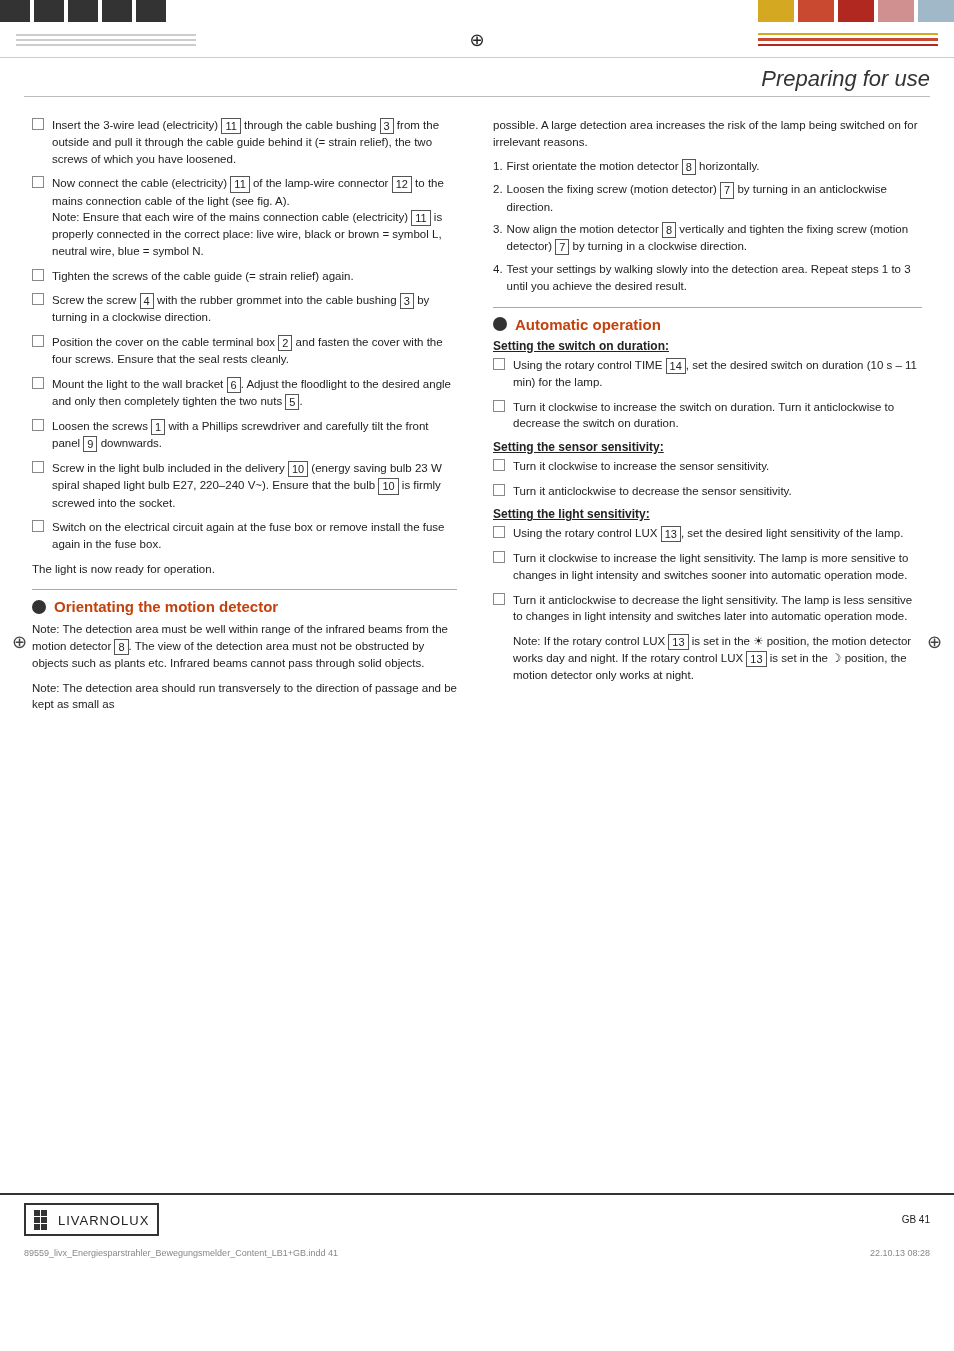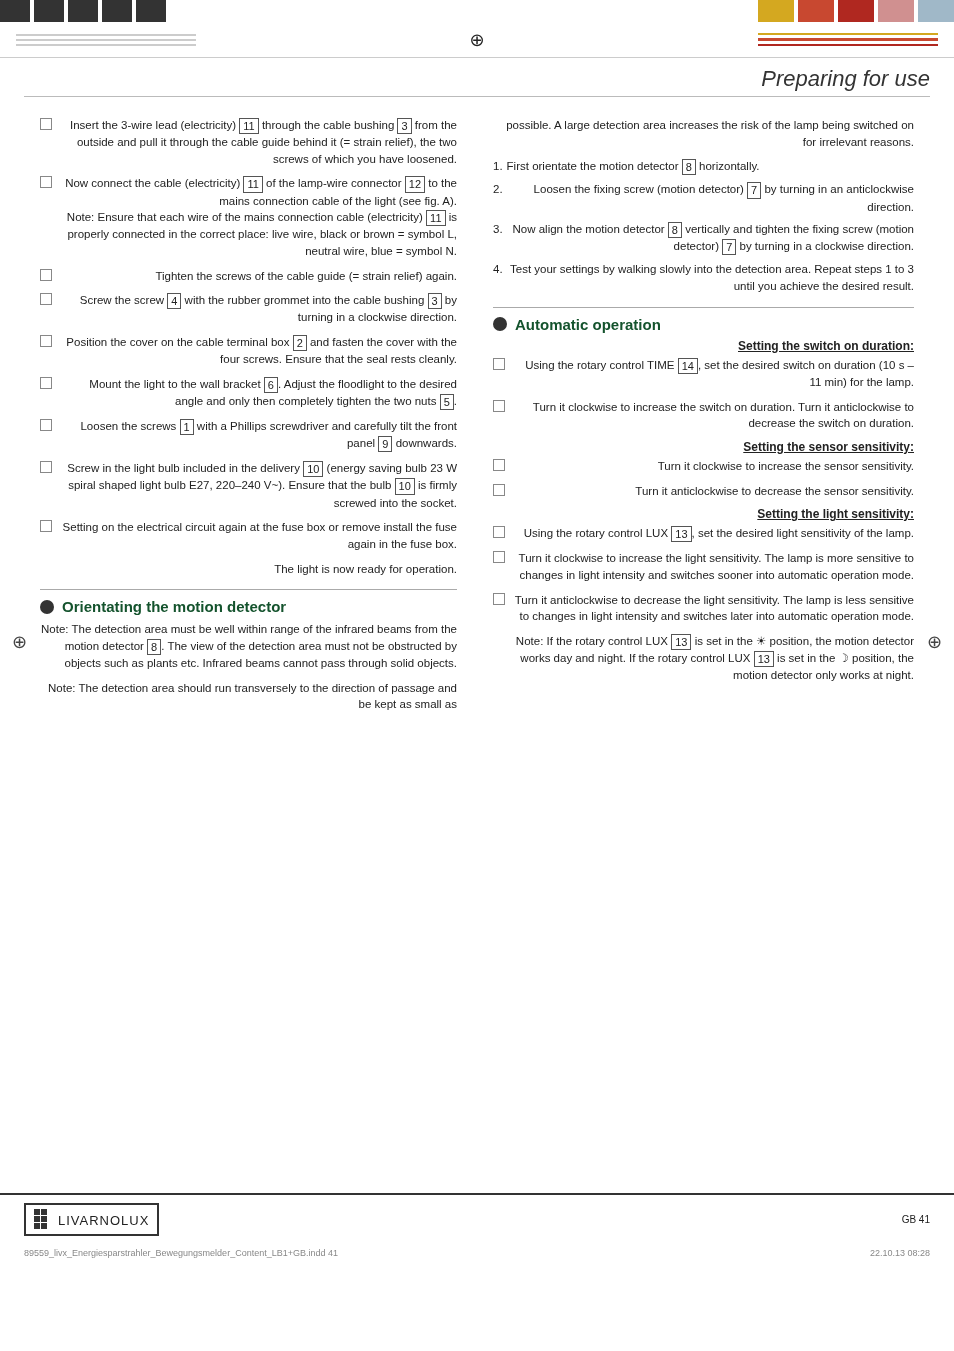--- a/index.html
+++ b/index.html
@@ -66,22 +66,21 @@
       padding: 8px 24px 4px 24px;
       font-size: 22px;
       font-weight: normal;
       color: #333;
       font-style: italic;
     }
 
     
     .main-content {
       display: flex;
-      padding: 8px 16px;
-      text-align: right;
+      padding: 8px 8px;
     }
 
     .left-column {
       width: 50%;
       padding: 4px 20px 4px 24px;
     }
 
     .right-column {
       width: 50%;
       padding: 4px 24px 4px 16px;
@@ -144,21 +143,21 @@
       width: 14px;
       height: 14px;
       background: #333;
       border-radius: 50%;
       margin-right: 8px;
       flex-shrink: 0;
     }
     .section-title {
       font-size: 15px;
       font-weight: bold;
-      color: #14532d;
+      color: #c2410c;
     }
 
     
     .numbered-list {
       list-style: none;
       padding: 0;
     }
     .numbered-list li {
       display: flex;
       align-items: flex-start;
@@ -191,21 +190,21 @@
     .footer {
       margin-top: auto;
       border-top: 2px solid #333;
       padding: 8px 24px;
       display: flex;
       align-items: center;
       justify-content: space-between;
     }
     .footer-logo {
       display: flex;
-      align-items: flex-start;
+      align-items: flex-end;
       border: 2px solid #333;
       padding: 4px 8px;
     }
     .footer-logo-grid {
       display: grid;
       grid-template-columns: repeat(3, 6px);
       grid-template-rows: repeat(3, 6px);
       gap: 1px;
       margin-right: 4px;
     }
@@ -378,21 +377,21 @@
         </li>
         <li>
           <span class="bullet-checkbox"></span>
           <span class="bullet-text">
             Screw in the light bulb included in the delivery <span class="num-box">10</span> (energy saving bulb 23 W spiral shaped light bulb E27, 220–240 V~). Ensure that the bulb <span class="num-box">10</span> is firmly screwed into the socket.
           </span>
         </li>
         <li>
           <span class="bullet-checkbox"></span>
           <span class="bullet-text">
-            Setting on the electrical circuit again at the fuse box or remove install the fuse again in the fuse box.
+            Switch on the electrical circuit again at the fuse box or remove install the fuse again in the fuse box.
           </span>
         </li>
       </ul>
 
       <p class="paragraph">The light is now ready for operation.</p>
 
       <hr class="section-divider">
 
       <div class="section-heading">
         <span class="section-bullet"></span>

